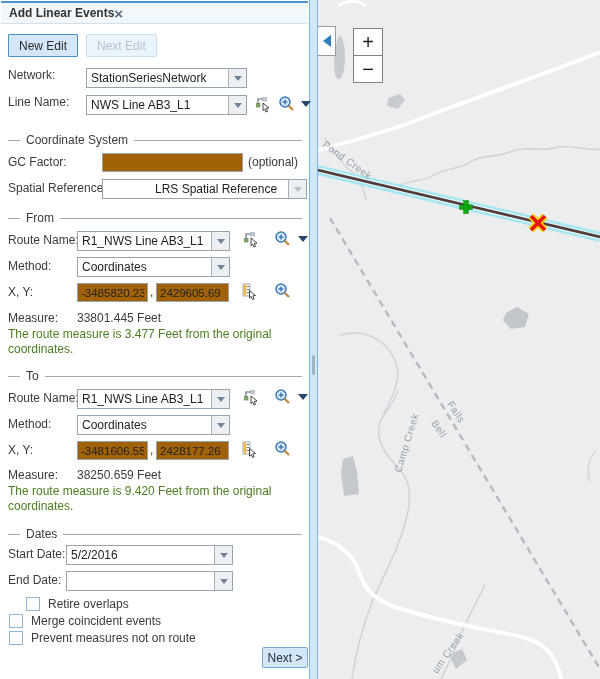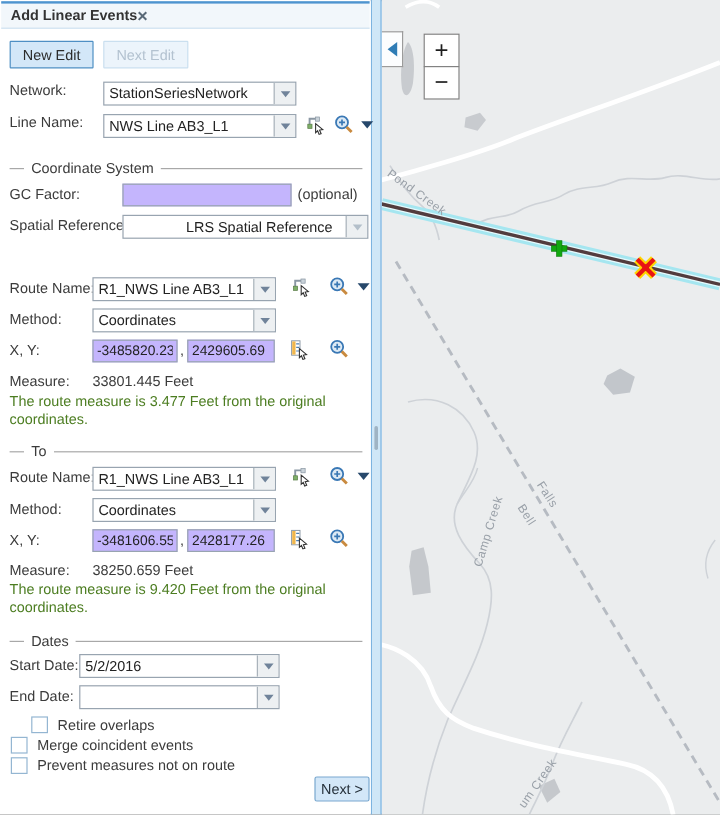--- a/index.html
+++ b/index.html
@@ -39,21 +39,21 @@
   .combo-arrow{
     width:17px;height:100%;background:#edf0f2;border-left:1px solid #aab3bb;
     display:flex;align-items:center;justify-content:center;flex:0 0 17px;
   }
   .combo-arrow::after{
     content:"";width:0;height:0;border-left:4px solid transparent;border-right:4px solid transparent;
     border-top:5px solid #70839a;
   }
   .combo-arrow.dim::after{border-top-color:#b3bfca;}
   .txt{
-    box-sizing:border-box;height:19px;border:1px solid #98a4b0;background:#c4b5fd;
+    box-sizing:border-box;height:19px;border:1px solid #98a4b0;background:#a16207;
     font-family:inherit;font-size:11.5px;color:#222;padding:0 3px;outline:none;
   }
   .legend{position:absolute;left:8px;width:294px;display:flex;align-items:center;gap:6px;}
   .legend::before{content:"";width:12px;height:0;border-top:1px solid #a8a8a8;}
   .legend::after{content:"";flex:1;height:0;border-top:1px solid #a8a8a8;}
   .note{position:absolute;left:8px;width:292px;color:#4c7d21;line-height:1.25;}
   .chk{
     appearance:none;-webkit-appearance:none;width:14px;height:14px;margin:0 8px 0 0;
     border:1px solid #94b6d2;background:#fff;box-sizing:border-box;
   }
@@ -205,20 +205,23 @@
       <span class="lbl">(optional)</span>
     </div>
     <div class="row" style="left:8px;top:181px;height:20px;">
       <span class="lbl">Spatial Reference:</span>
     </div>
     <div class="combo" style="position:absolute;left:102px;top:179px;width:205px;padding-left:48px;">
       <span class="combo-text">LRS Spatial Reference</span>
       <div class="combo-arrow dim"></div>
     </div>
 
+    <div class="legend" style="top:211px;">
+      <span>From</span>
+    </div>
     <div class="row" style="left:8px;top:233px;height:20px;">
       <span class="lbl">Route Name:</span>
     </div>
     <div class="combo" style="position:absolute;left:77px;top:231px;width:153px;">
       <span class="combo-text">R1_NWS Line AB3_L1</span>
       <div class="combo-arrow"></div>
     </div>
     <span class="icon" style="position:absolute;left:243px;top:230px;">
       <svg width="18" height="18" viewBox="0 0 18 18">
         <path d="M3,10 L3,4 L9,4" fill="none" stroke="#8a97a3" stroke-width="1.6"></path>

